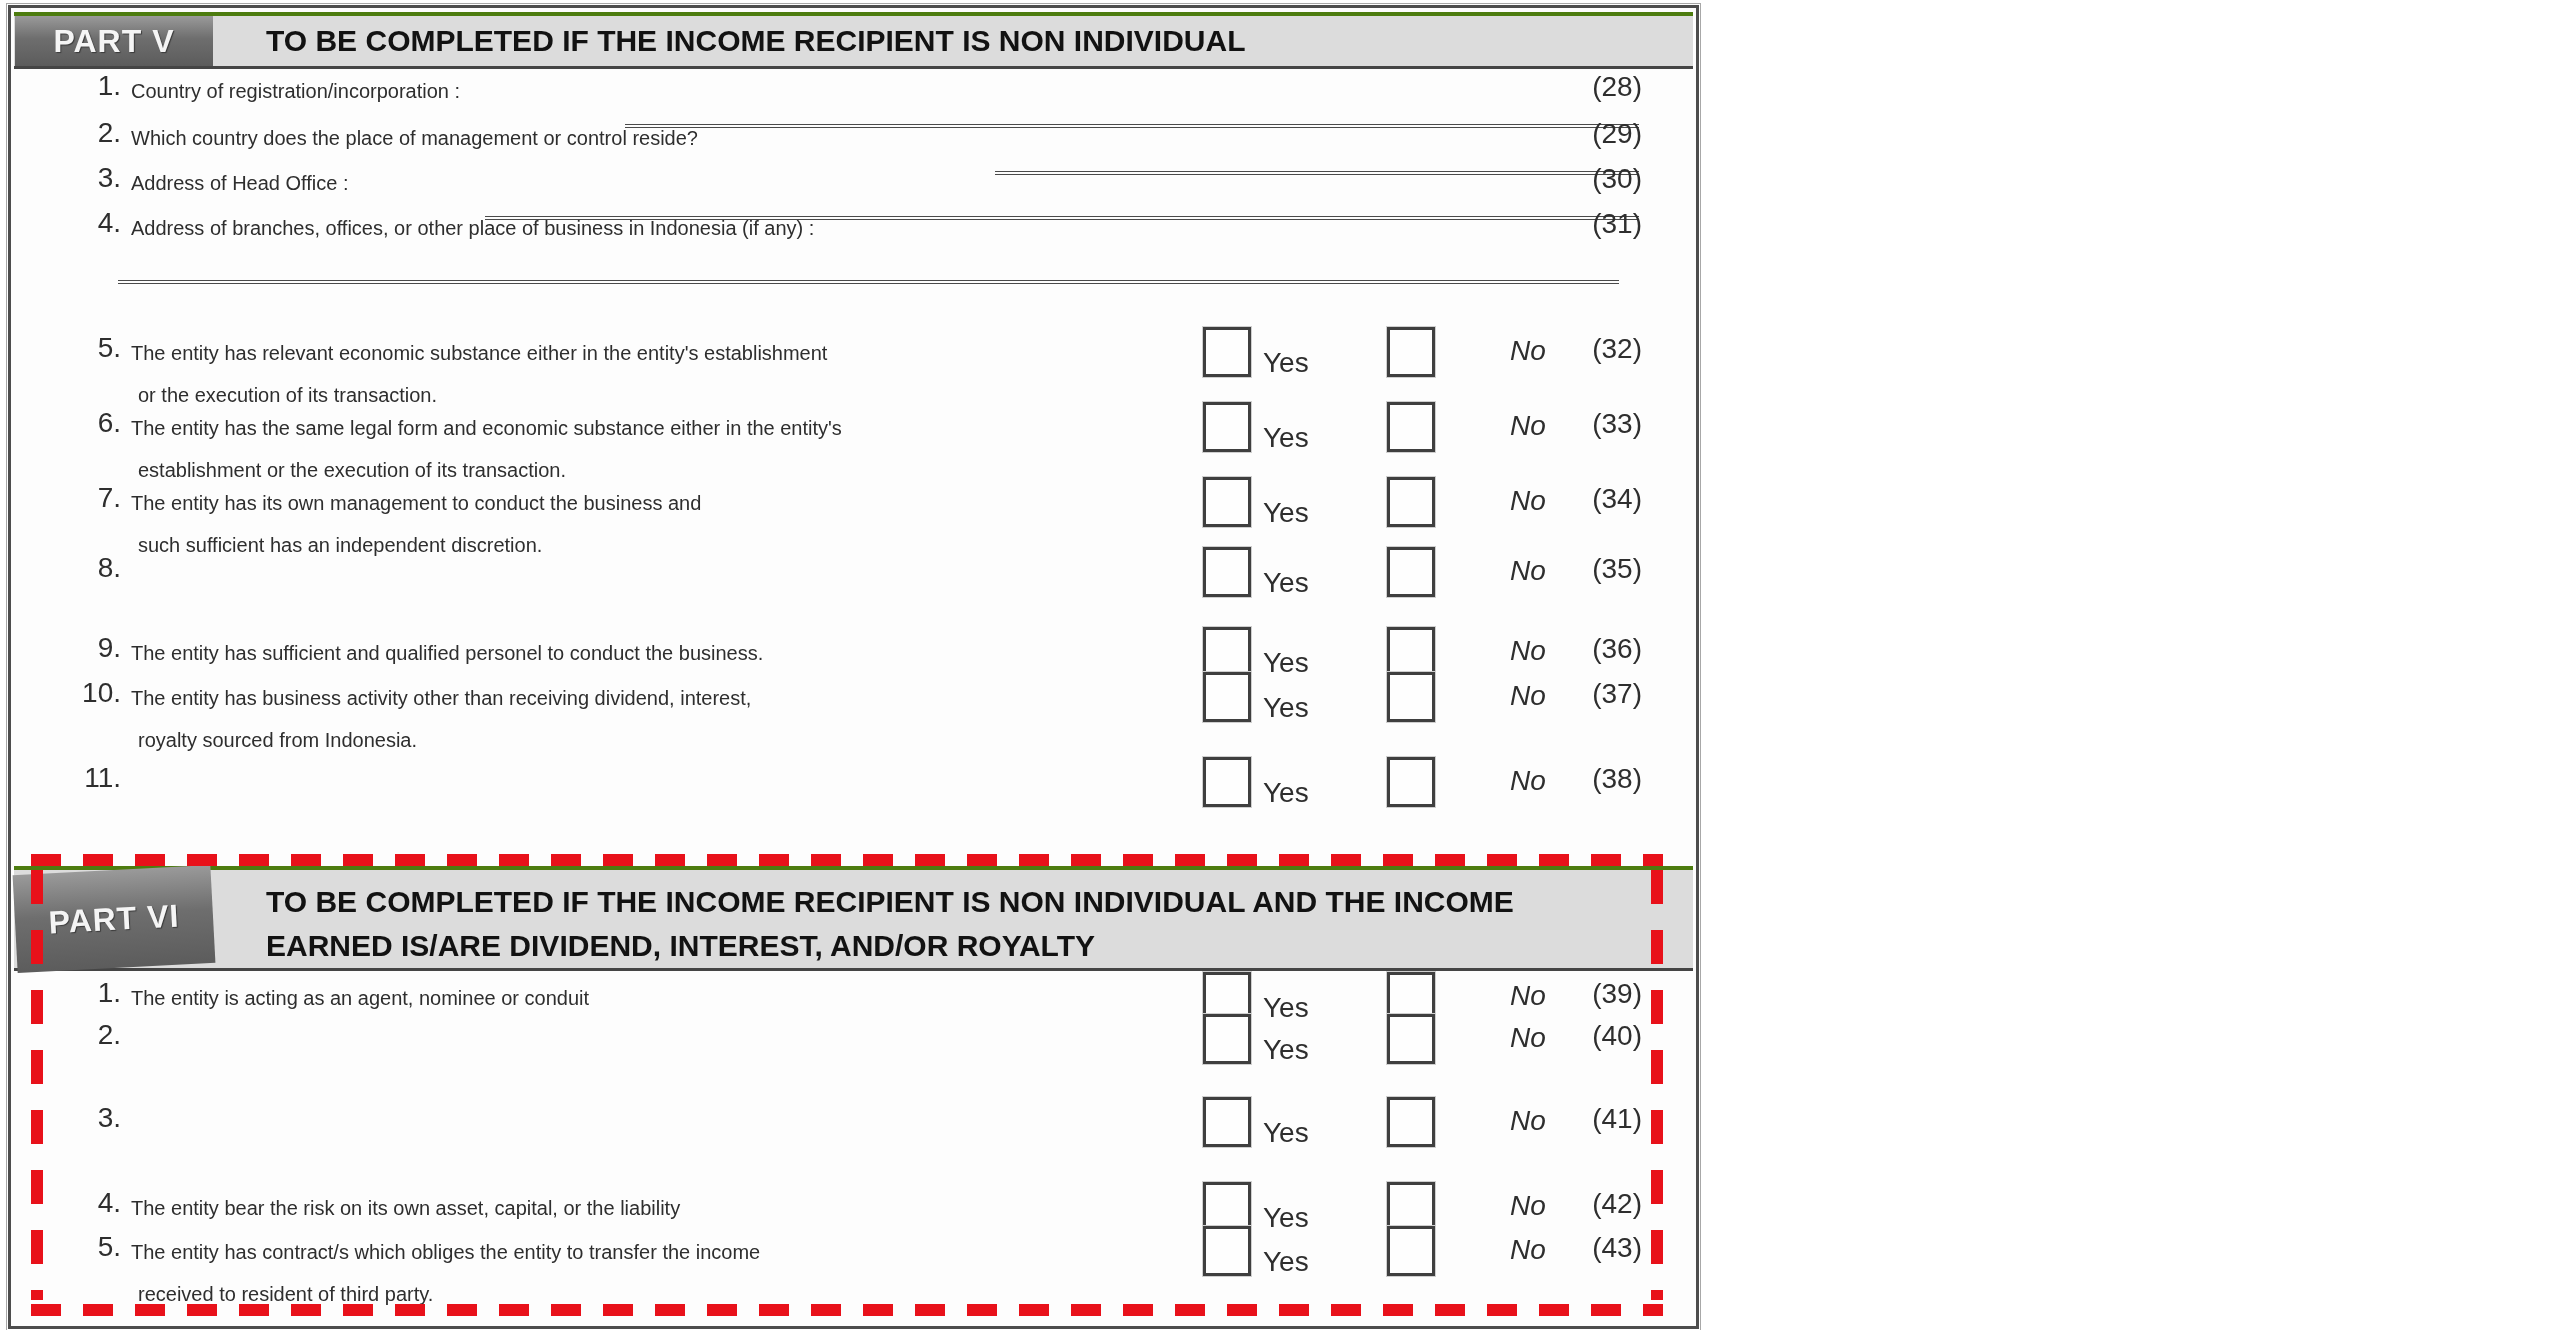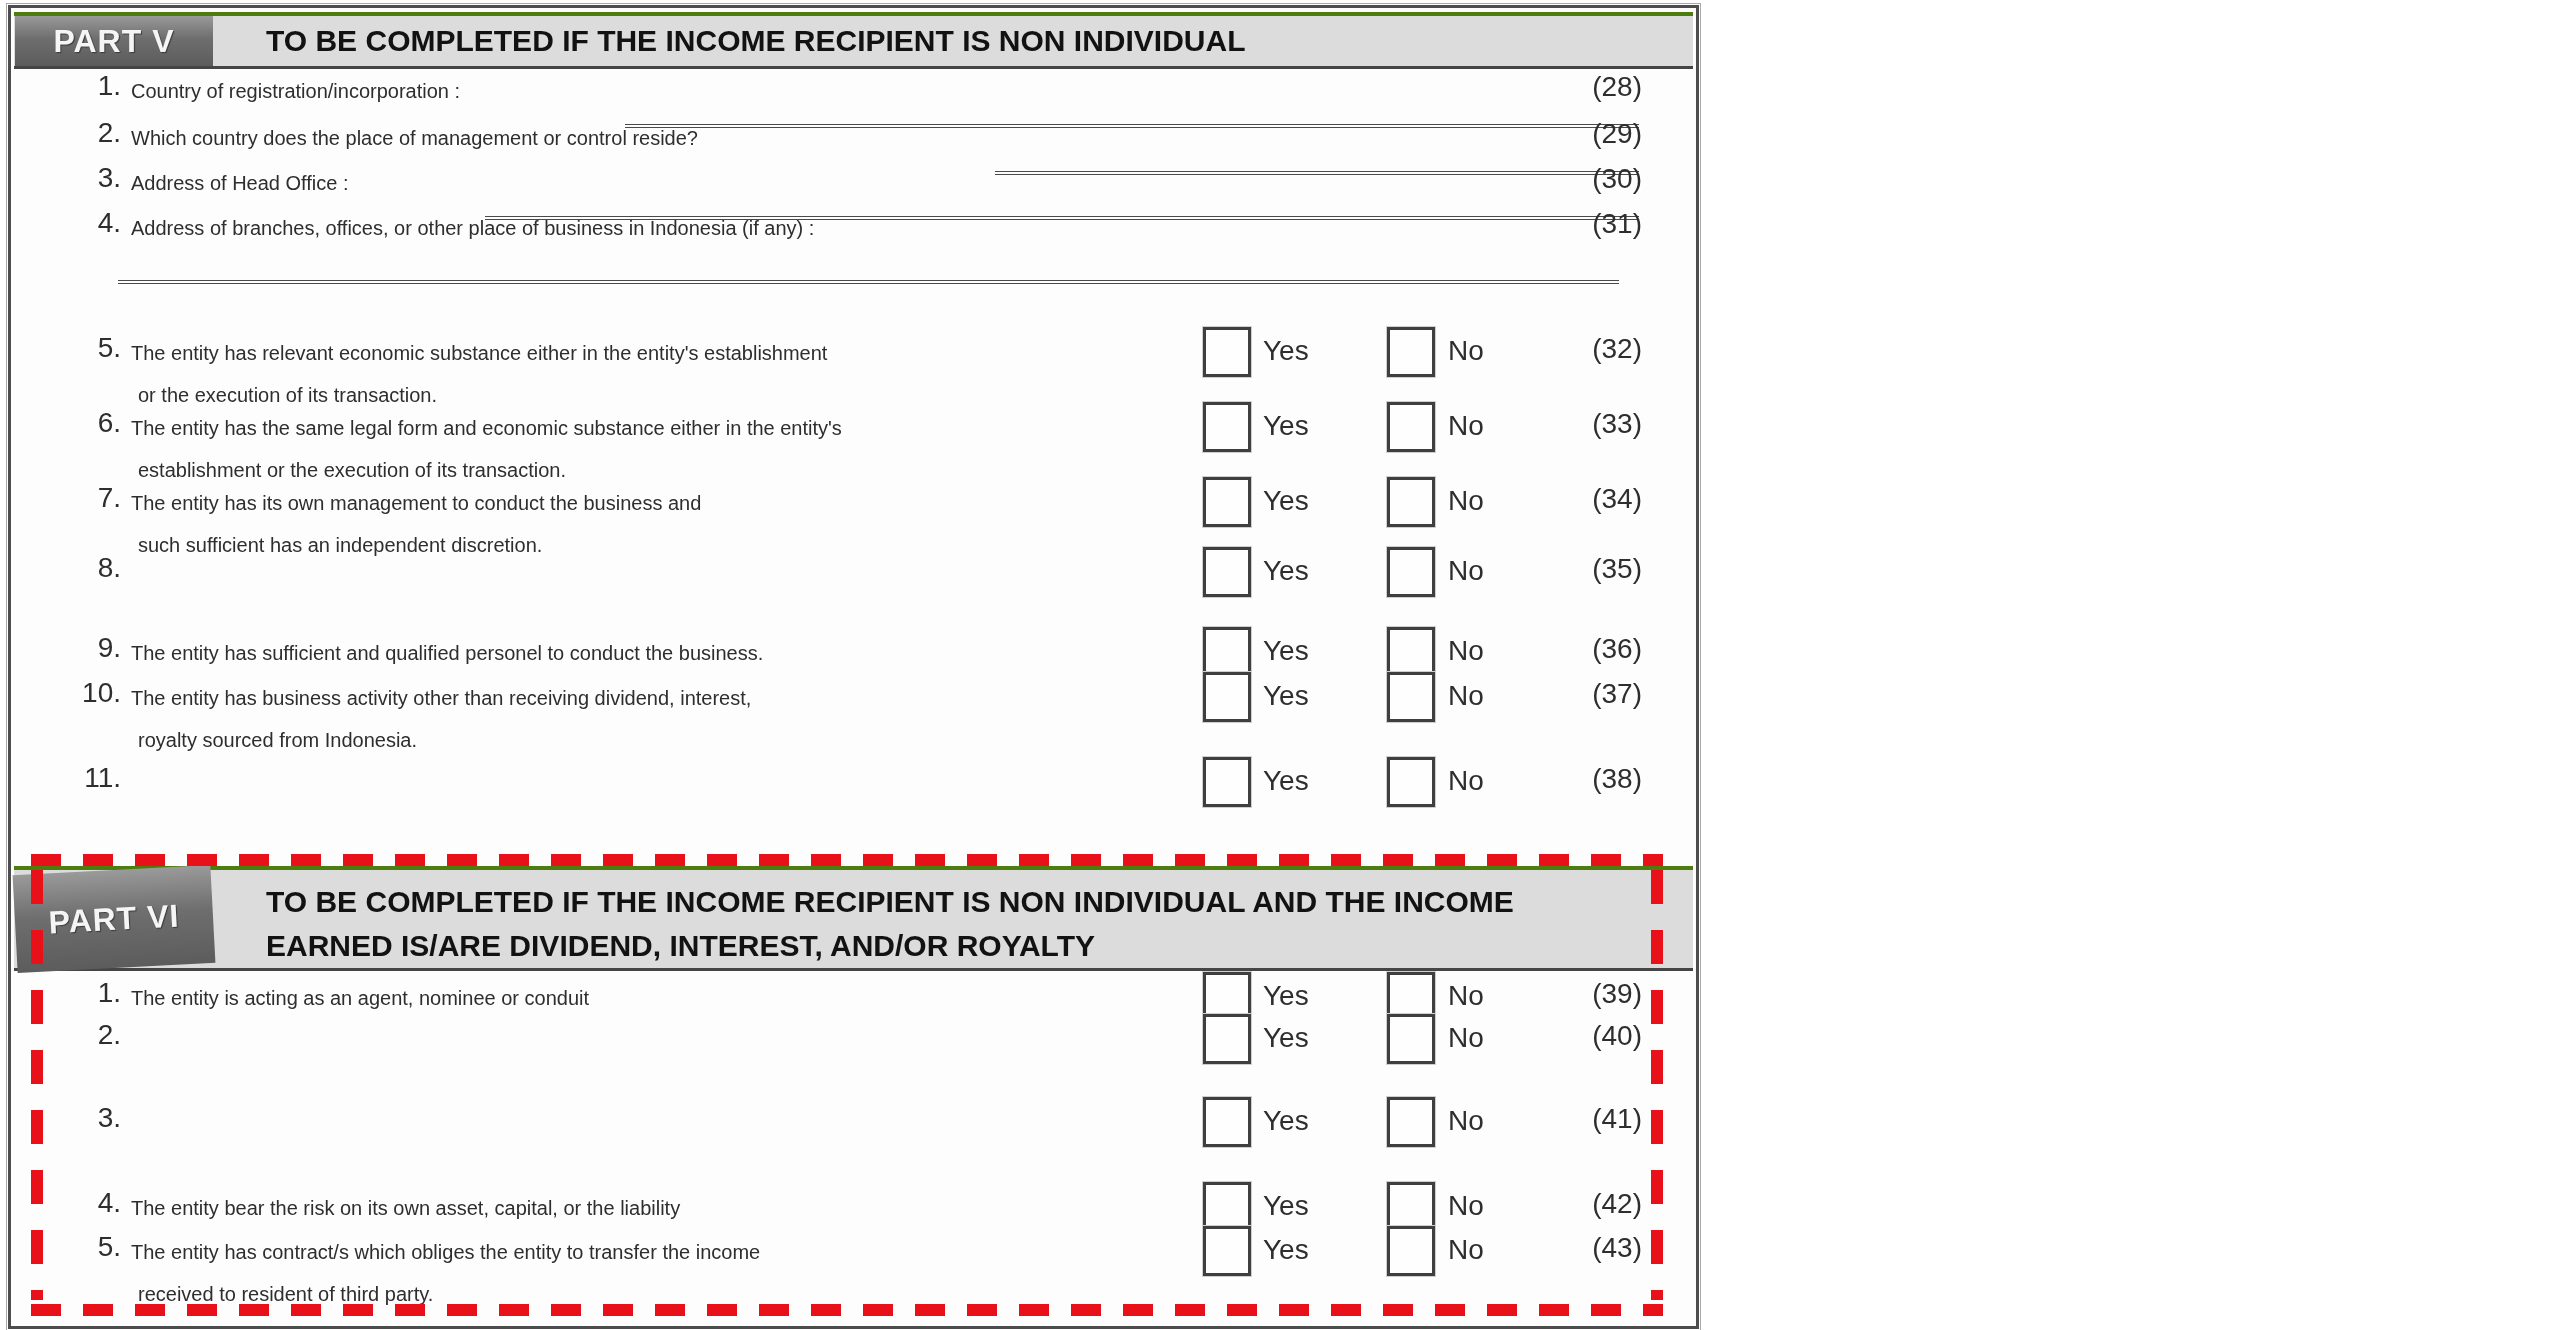--- a/index.html
+++ b/index.html
@@ -95,22 +95,22 @@
   #p6-yn .yn-row:nth-child(4){top:1179px;}
   #p6-yn .yn-row:nth-child(5){top:1223px;}
   .cb{
     position:absolute;top:-5px;width:42px;height:44px;
     border:3px solid #3f3f3f;background:#fefefe;
     box-shadow:0 0 0 1px #cfcfcf;
   }
   .cb-yes{left:1192px;}
   .cb-no{left:1376px;}
   .cb-label{position:absolute;top:3px;font-size:28px;color:#2e2e2e;}
-  .lab-yes{left:1252px;}
-  .lab-no{left:1437px;}
+  .lab-yes{left:1252px;margin-top:12px;}
+  .lab-no{left:1499px;font-style:italic;}
   
   .hl{position:absolute;left:20px;top:846px;width:1632px;height:462px;pointer-events:none;}
   .hl > div{position:absolute;}
   .hl-top,.hl-bottom{
     left:0;right:0;height:12px;
     background:repeating-linear-gradient(90deg,var(--red) 0 30px,transparent 30px 52px);
   }
   .hl-top{top:0;}
   .hl-bottom{bottom:0;}
   .hl-left,.hl-right{

